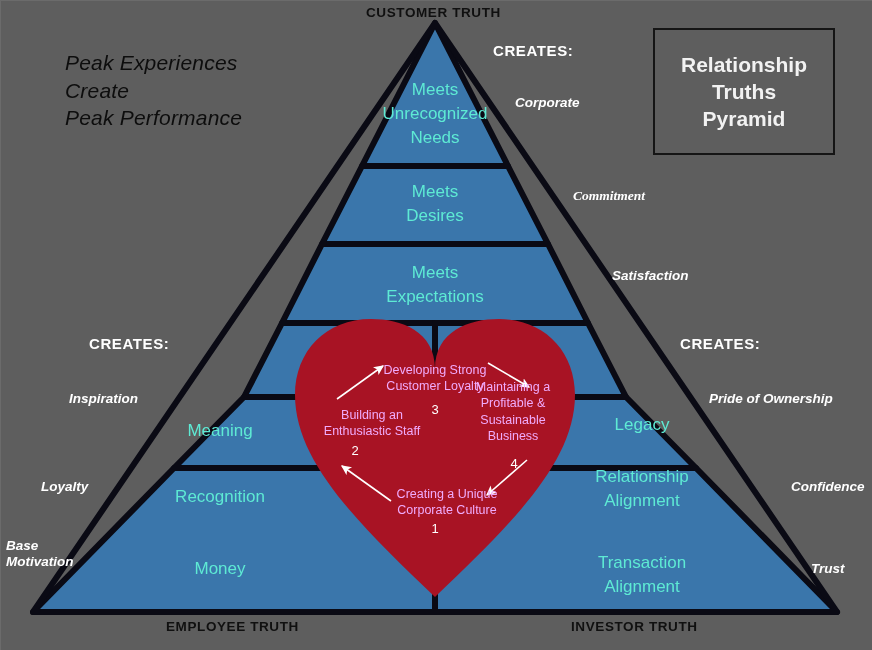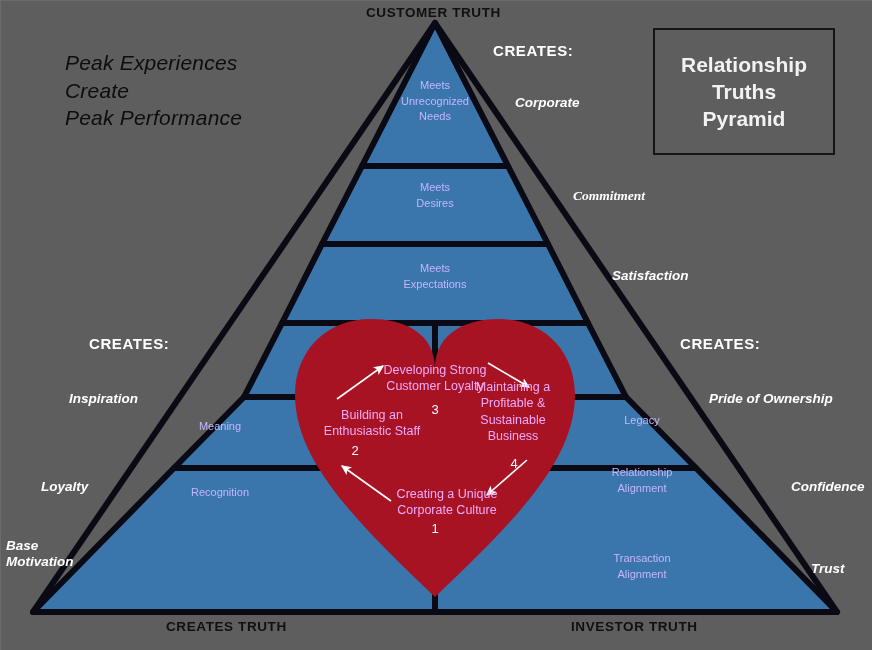--- a/index.html
+++ b/index.html
@@ -99,22 +99,22 @@
   .out-satisfaction { left: 611px; top: 267px; }
   .out-inspiration  { left: 68px;  top: 390px; }
   .out-loyalty      { left: 40px;  top: 478px; }
   .out-basemot      { left: 5px;   top: 537px; text-align: left; }
   .out-pride        { left: 708px; top: 390px; }
   .out-confidence   { left: 790px; top: 478px; }
   .out-trust        { left: 810px; top: 560px; }
 
   
   .tier-label {
-    color: #c4b5fd;
-    font-size: 11px;
+    color: #5eead4;
+    font-size: 17px;
     text-align: center;
     line-height: 1.42;
     width: 220px;
     transform: translateX(-50%);
   }
   .t-unrecognized { left: 434px; top: 77px; }
   .t-desires      { left: 434px; top: 179px; }
   .t-expectations { left: 434px; top: 260px; }
   .t-meaning      { left: 219px; top: 418px; }
   .t-recognition  { left: 219px; top: 484px; }
@@ -204,21 +204,21 @@
 Create
 Peak Performance</div>
 
   <div class="ov title-box">
     <div class="tb-text">Relationship
 Truths
 Pyramid</div>
   </div>
 
   <div class="ov truth-label truth-customer">CUSTOMER TRUTH</div>
-  <div class="ov truth-label truth-employee">CREATES TRUTH</div>
+  <div class="ov truth-label truth-employee">EMPLOYEE TRUTH</div>
   <div class="ov truth-label truth-investor">INVESTOR TRUTH</div>
 
   <div class="ov creates creates-top">CREATES:</div>
   <div class="ov creates creates-left">CREATES:</div>
   <div class="ov creates creates-right">CREATES:</div>
 
   <div class="ov outcome out-evangelism">Corporate</div>
   <div class="ov outcome out-commitment">Commitment</div>
   <div class="ov outcome out-satisfaction">Satisfaction</div>
 
@@ -234,20 +234,21 @@
   <div class="ov tier-label t-unrecognized">Meets
 Unrecognized
 Needs</div>
   <div class="ov tier-label t-desires">Meets
 Desires</div>
   <div class="ov tier-label t-expectations">Meets
 Expectations</div>
 
   <div class="ov tier-label t-meaning">Meaning</div>
   <div class="ov tier-label t-recognition">Recognition</div>
+  <div class="ov tier-label t-money">Money</div>
 
   <div class="ov tier-label t-legacy">Legacy</div>
   <div class="ov tier-label t-relalign">Relationship
 Alignment</div>
   <div class="ov tier-label t-transalign">Transaction
 Alignment</div>
 
   <div class="ov heart-text h-loyalty">Developing Strong
 Customer Loyalty</div>
   <div class="ov heart-text h-staff">Building an

